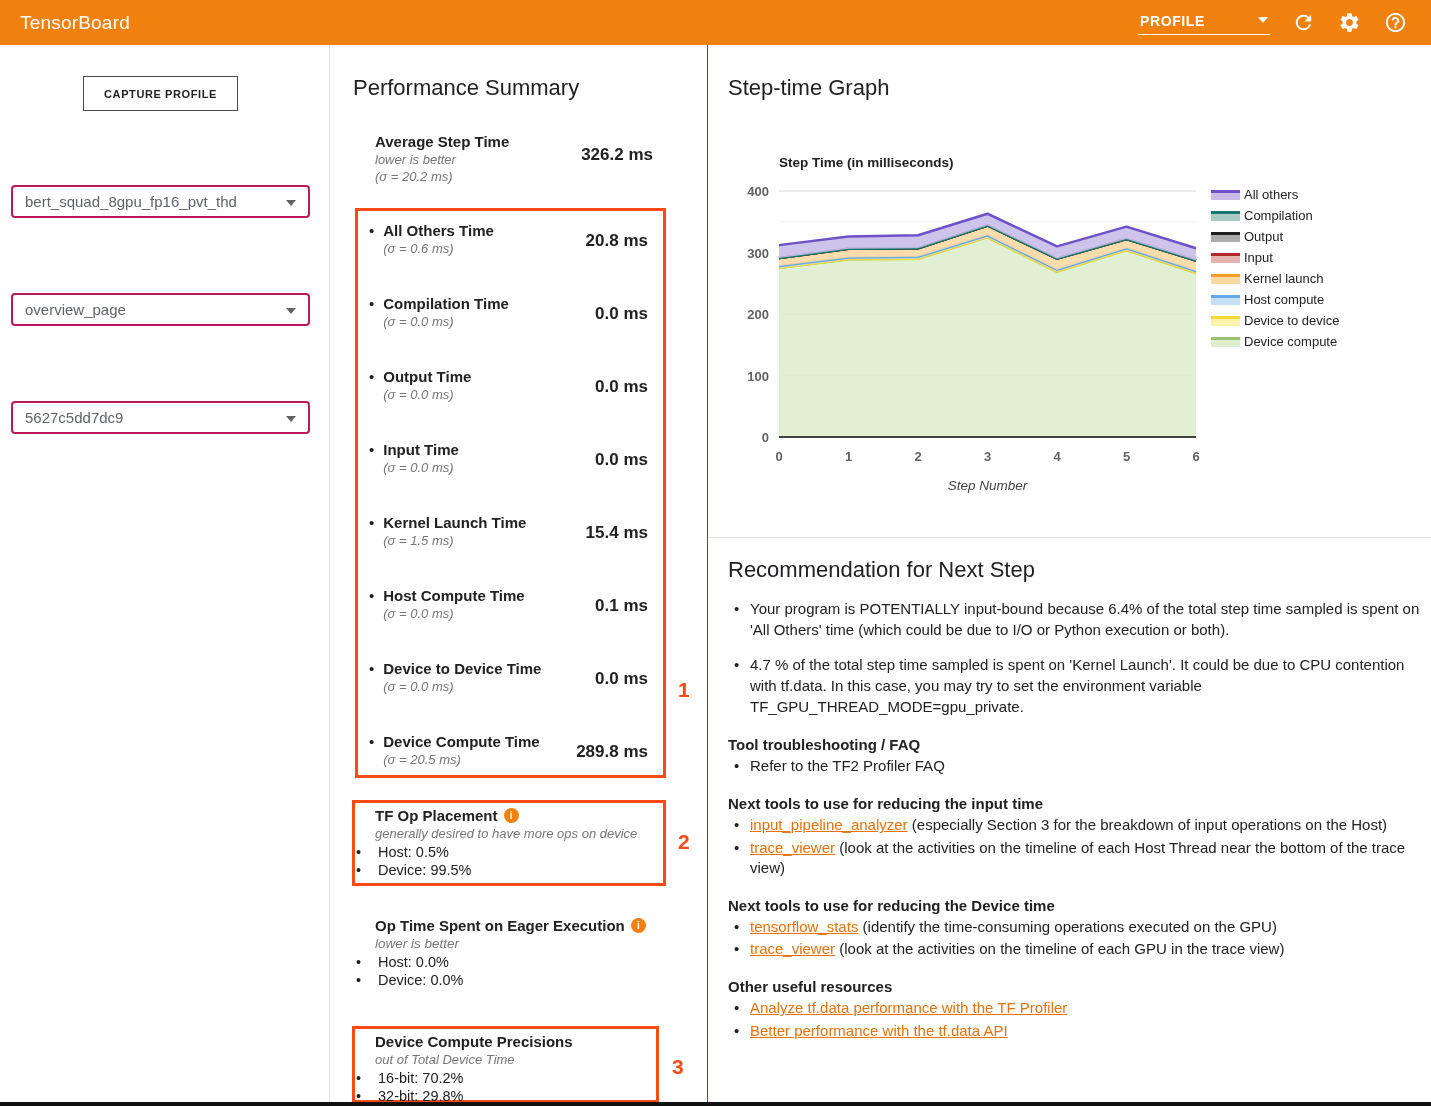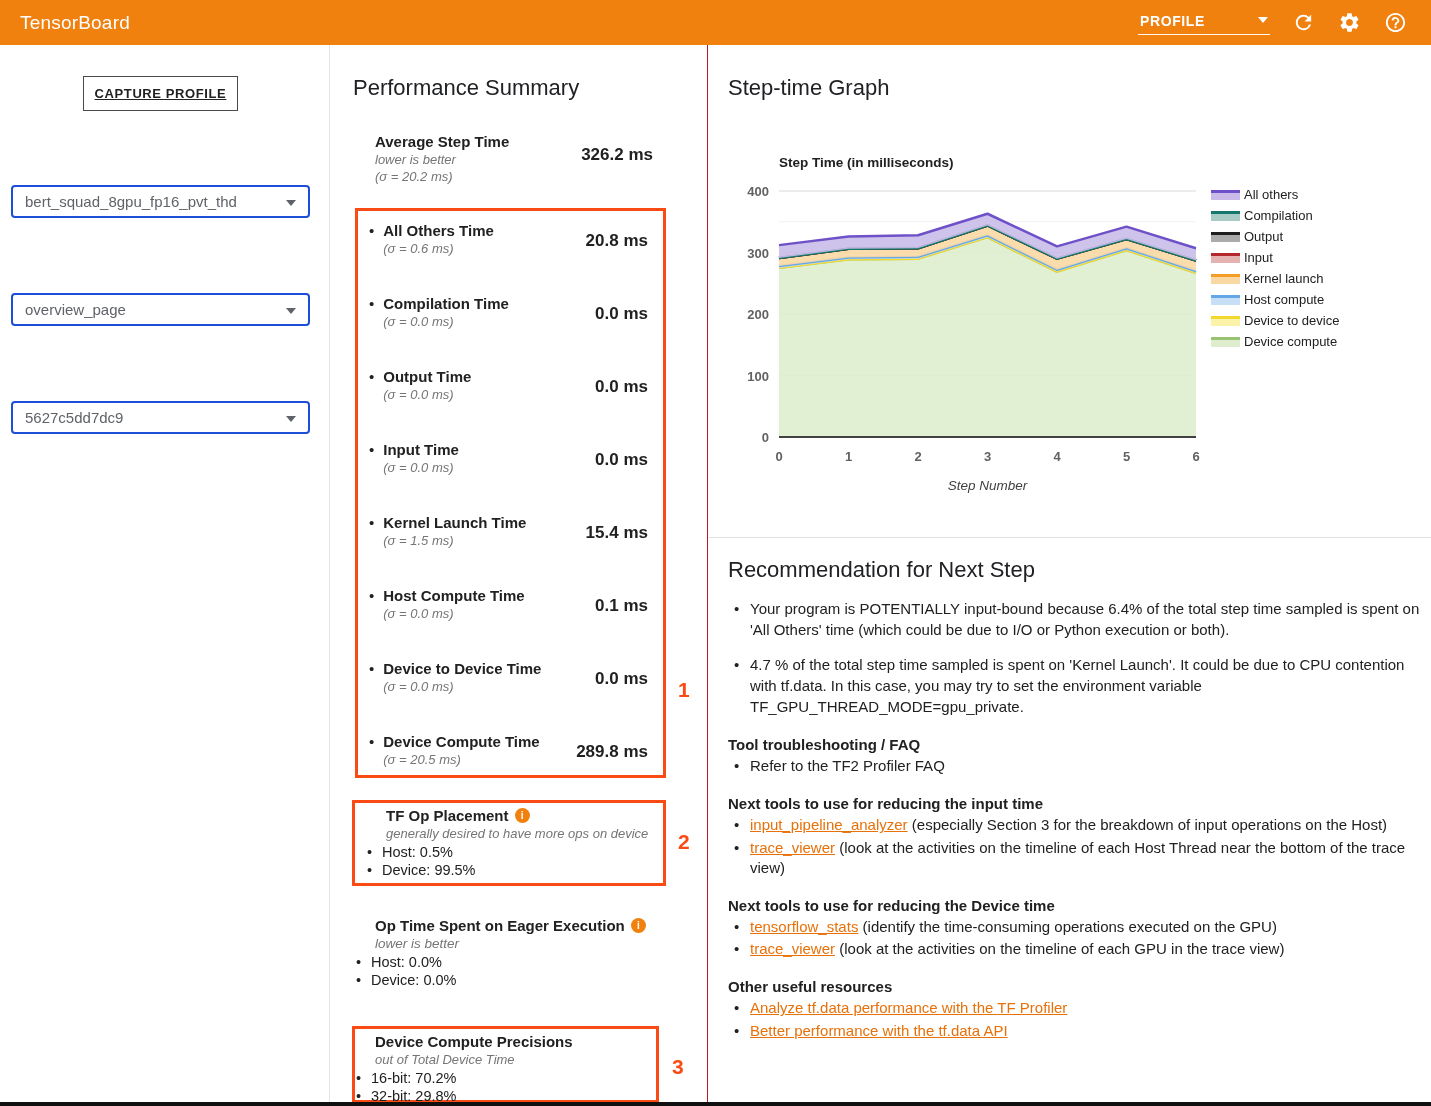--- a/index.html
+++ b/index.html
@@ -24,23 +24,23 @@
   .sidebar { position:absolute; top:45px; left:0; width:330px; bottom:0; background:#fff;
     border-right:1px solid #E3E3E3; }
   .summary-col { position:absolute; top:45px; left:331px; width:377px; bottom:0; background:#fff;
     border-right:1px solid #b91c1c; }
   .right-col { position:absolute; top:45px; left:709px; right:0; bottom:0; background:#fff; }
   .h-divider { position:absolute; left:0; right:0; top:492px; height:1px; background:#E0E0E0; }
   .bottom-bar { position:absolute; left:0; right:0; bottom:0; height:4px; background:#101010; z-index:9; }
   
   .capture-btn { position:absolute; left:83px; top:31px; width:155px; height:35px;
     background:#fff; border:1px solid #4a4a4a; border-radius:0; font-family:"Liberation Sans",sans-serif;
-    font-size:13px; font-weight:700; letter-spacing:0.6px; color:#212121; cursor:pointer;text-decoration:underline; }
+    font-size:11px; font-weight:700; letter-spacing:0.6px; color:#212121; cursor:pointer; }
   .side-group-label { position:absolute; left:14px; font-size:16px; font-weight:700; color:#212121; }
-  .side-select { position:absolute; left:11px; width:299px; height:33px; border:2px solid #1d4ed8;
+  .side-select { position:absolute; left:11px; width:299px; height:33px; border:2px solid #be185d;
     border-radius:4px; display:flex; align-items:center; padding:0 30px 0 12px; cursor:pointer; background:#fff; }
   .side-select .val { font-size:15px; color:#5F6368; white-space:nowrap; overflow:hidden; }
   .select-caret { position:absolute; right:12px; top:13px; width:0; height:0;
     border-left:5px solid transparent; border-right:5px solid transparent; border-top:6px solid #5F6368; }
   
   .section-title { font-size:22px; font-weight:400; color:#202124; }
   .summary-title { position:absolute; left:22px; top:30px; }
   .avg-block { position:absolute; left:44px; top:88px; width:300px; }
   .m-title { font-size:15px; font-weight:700; color:#212121; }
   .m-note, .m-sigma { font-size:13px; font-style:italic; color:#757575; margin-top:2px; }
@@ -56,21 +56,21 @@
   .m-row { display:flex; }
   .m-bullet { font-size:15px; margin-right:9px; color:#212121; line-height:1.25; }
   .metric .m-value { position:absolute; right:0; top:9px; font-size:17px; font-weight:700; }
   .mini-block { position:absolute; }
   .mini-head { display:flex; align-items:center; gap:6px; margin-left:23px; }
   .info-icon { width:15px; height:15px; border-radius:50%; background:#F0810F; color:#fff;
     font-size:10px; font-weight:700; display:inline-flex; align-items:center; justify-content:center;
     font-style:normal; cursor:pointer; }
   .mini-note { margin-left:23px; font-size:13px; font-style:italic; color:#757575; margin-top:2px; }
   .mini-list { list-style:none; margin-top:3px; }
-  .mini-list li { font-size:14.5px; color:#212121; padding-left:19px; position:relative; margin-top:2px; }
+  .mini-list li { font-size:14.5px; color:#212121; padding-left:26px; position:relative; margin-top:2px; }
   .mini-list li::before { content:"•"; position:absolute; left:4px; }
   
   .graph-title { position:absolute; left:19px; top:30px; }
   #step-chart { position:absolute; left:9px; top:105px; }
   #step-chart .tick { font:700 13px "Liberation Sans",sans-serif; fill:#616161; }
   #step-chart .ctitle { font:700 13.5px "Liberation Sans",sans-serif; fill:#212121; }
   #step-chart .xlabel { font:italic 13.5px "Liberation Sans",sans-serif; fill:#424242; }
   #chart-legend { position:absolute; left:502px; top:143px; display:flex; flex-direction:column; gap:8px; }
   .leg-item { display:flex; align-items:center; gap:4px; height:13px; }
   .leg-swatch { width:29px; height:10px; }
@@ -226,21 +226,21 @@
             <div class="m-title">Device Compute Time</div>
             <div class="m-sigma">(σ = 20.5 ms)</div>
           </div>
         </div>
         <div class="m-value">289.8 ms</div>
       </div>
     </div>
   <div class="ann-num" style="left:347px; top:633px">1</div>
 
   <div class="ann-box box2"></div>
-  <div class="mini-block" style="left:32px; top:762px; width:314px">
+  <div class="mini-block" style="left:21px; top:762px; width:314px">
     <div class="mini-head">
       <span class="m-title">TF Op Placement</span>
       <span class="info-icon">i</span>
     </div>
     <div class="mini-note">generally desired to have more ops on device</div>
     <ul class="mini-list">
       <li>Host: 0.5%</li>
       <li>Device: 99.5%</li>
     </ul>
   </div>

